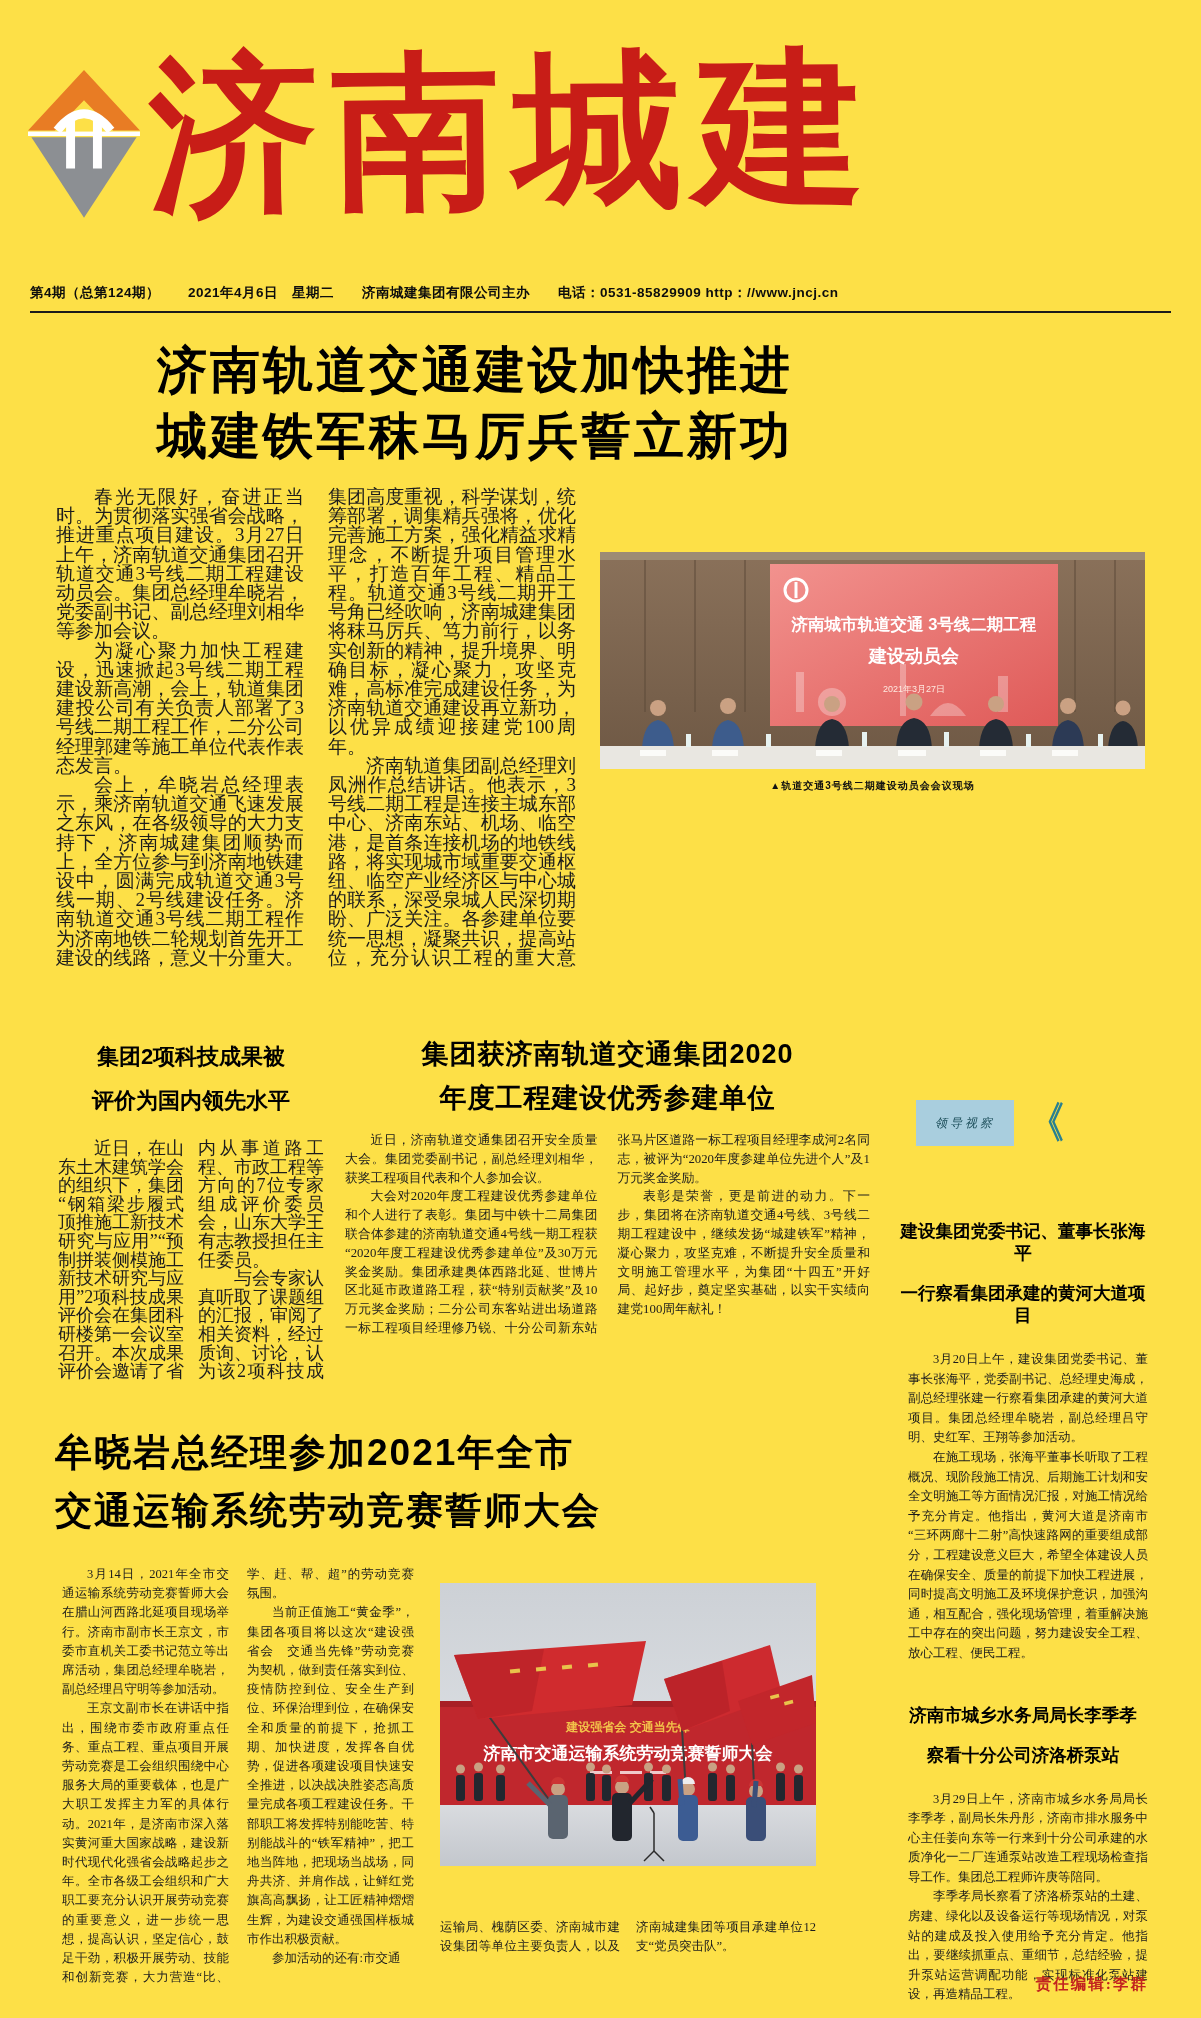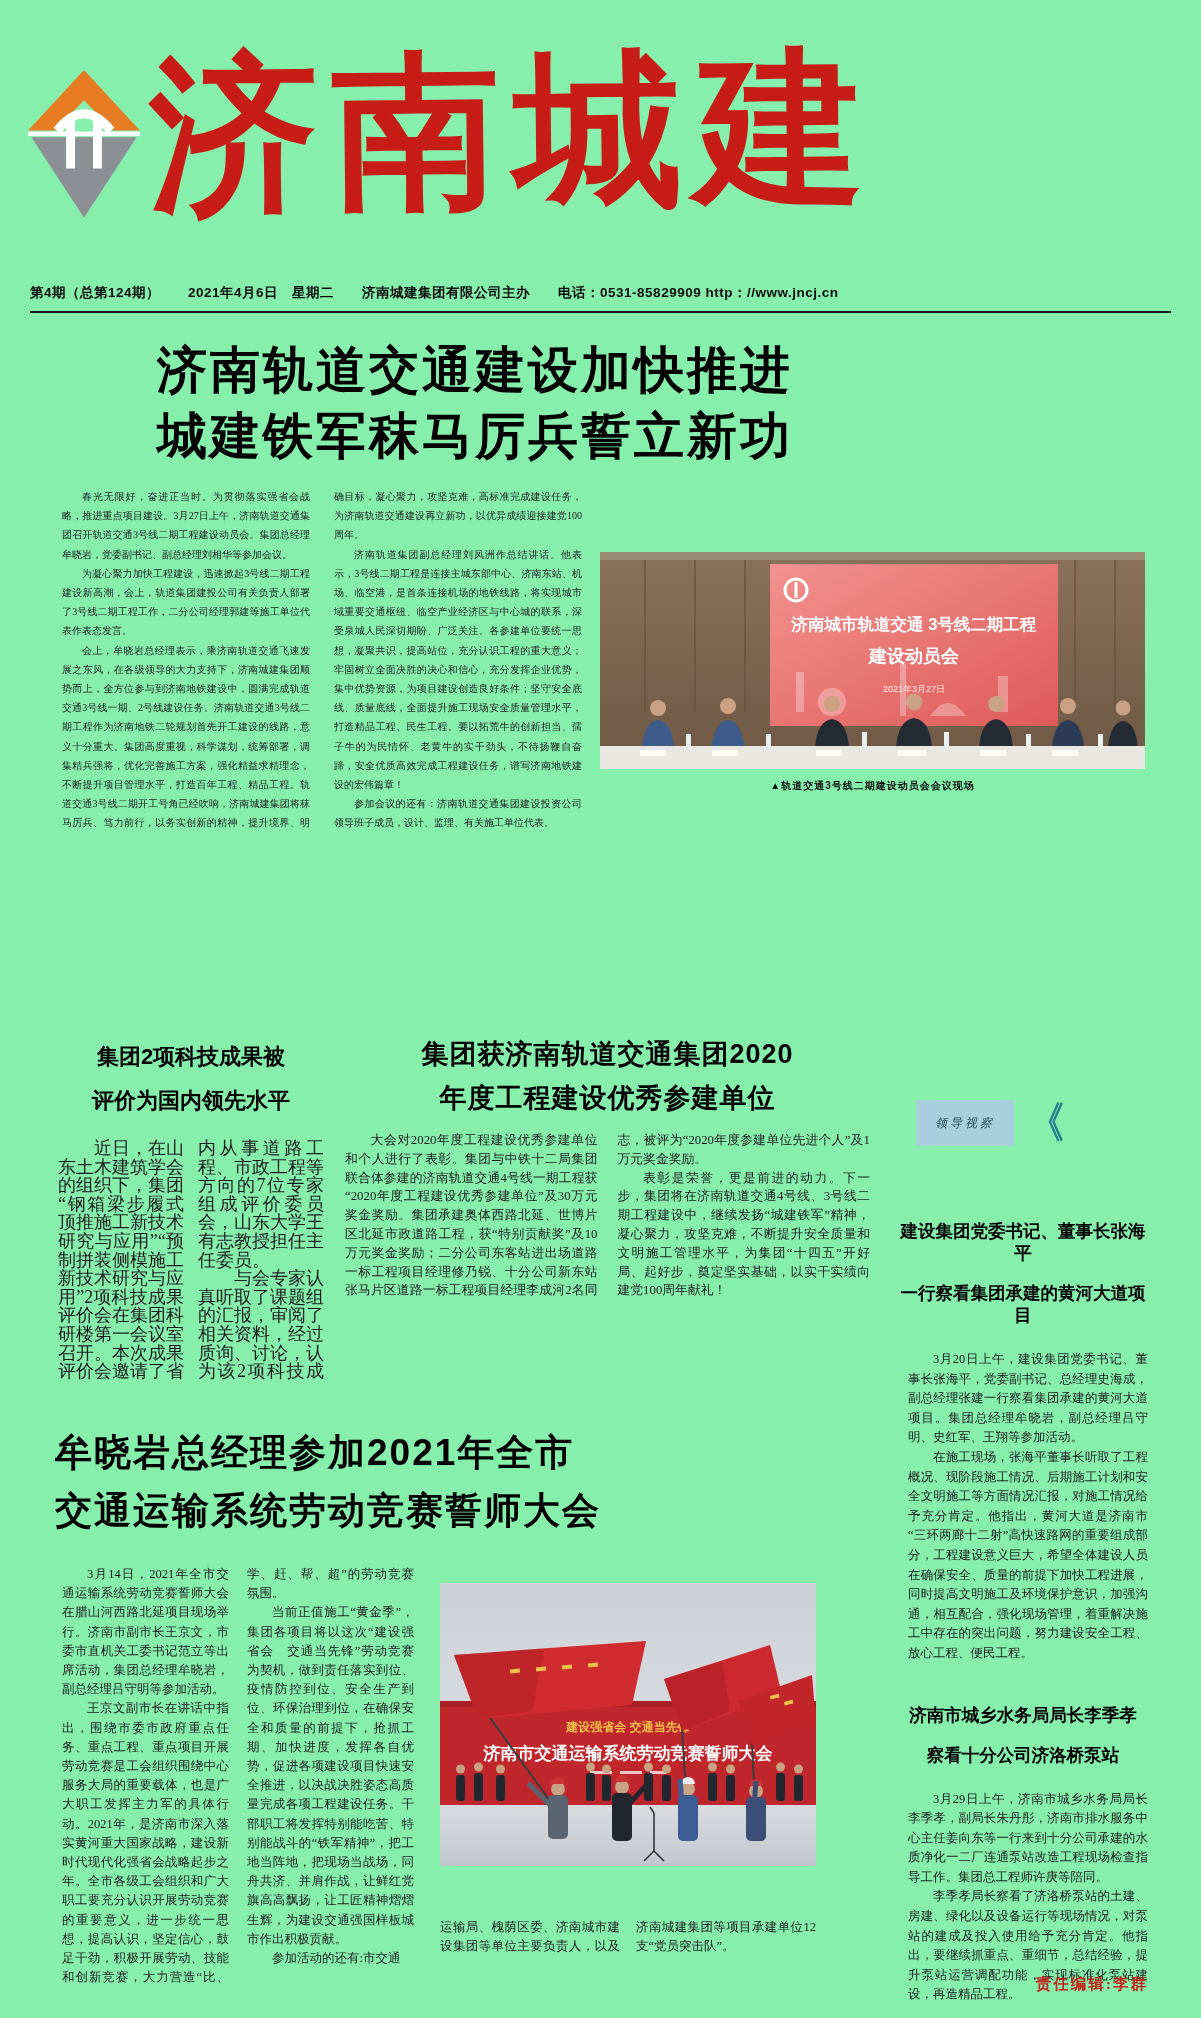--- a/index.html
+++ b/index.html
@@ -1,34 +1,34 @@
 <!DOCTYPE html>
 <html lang="zh"><head>
 <meta charset="utf-8">
 <style>
   html,body{margin:0;padding:0;background:#ffffff;}
   .sans{font-family:"Liberation Sans","DejaVu Sans",sans-serif;}
   .serif{font-family:"Liberation Serif","DejaVu Serif",serif;}
-  .page{position:relative;width:1201px;height:2018px;margin:0 auto;background:#86efac;overflow:hidden;color:#111;}
+  .page{position:relative;width:1201px;height:2018px;margin:0 auto;background:#fde047;overflow:hidden;color:#111;}
   
   .logo{position:absolute;left:28px;top:70px;width:112px;height:150px;}
   .paper-title{position:absolute;left:150px;top:12px;width:780px;height:250px;
     font-family:"Liberation Serif","DejaVu Serif",serif;font-weight:bold;
     font-size:168px;line-height:240px;color:#c81d17;letter-spacing:14px;white-space:nowrap;
     transform:rotate(-0.6deg);}
   .info-line{position:absolute;left:30px;top:284px;width:1140px;
     font-size:13.5px;font-weight:600;color:#0d0d0d;letter-spacing:0.5px;white-space:nowrap;}
   .header-rule{position:absolute;left:30px;top:311px;width:1141px;height:2px;background:#1b1b1b;}
   
   .lead-headline{position:absolute;left:55px;top:342px;width:840px;text-align:center;
     font-weight:900;color:#000;}
   .lead-headline .hl{font-size:50px;line-height:57px;letter-spacing:3px;}
   .lead-headline .hl+.hl{margin-top:9px;}
-  .lead-body{position:absolute;left:62px;top:487px;width:520px;height:494px;overflow:hidden;
-    column-count:2;column-gap:24px;font-size:10px;line-height:19.2px;text-align:justify;color:#1c1c1c;}
+  .lead-body{position:absolute;left:56px;top:487px;width:520px;height:494px;overflow:hidden;
+    column-count:2;column-gap:24px;font-size:19px;line-height:19.2px;text-align:justify;color:#1c1c1c;}
   .lead-body p,.bodytext p{margin:0;text-indent:2em;}
   .photo1{position:absolute;left:600px;top:552px;width:545px;height:217px;}
   .caption1{position:absolute;left:600px;top:779px;width:545px;text-align:center;
     font-size:10px;font-weight:700;color:#101010;letter-spacing:1px;}
   
   .art-title{ text-align:center;font-weight:800;color:#000;}
   .tech{position:absolute;left:58px;top:1042px;width:266px;}
   .tech .art-title{font-size:22px;line-height:30px;}
   .tech .art-title .tl+.tl{margin-top:14px;}
   .tech .bodytext{margin-top:23px;height:258px;overflow:hidden;column-count:2;column-gap:14px;
@@ -187,20 +187,21 @@
       <p>与会专家认真听取了课题组的汇报，审阅了相关资料，经过质询、讨论，认为该2项科技成果均具有创新性，在多项重点工程中均得到了应用，取得了良好的社会效益和经济效益，具有良好的推广应用前景。评价委员会一致认为，该2项成果均达到国内领先水平。</p>
     </div>
   </div>
 
   <div class="award">
     <div class="art-title">
       <div class="tl">集团获济南轨道交通集团2020</div>
       <div class="tl">年度工程建设优秀参建单位</div>
     </div>
     <div class="bodytext serif">
+      <p>近日，济南轨道交通集团召开安全质量大会。集团党委副书记，副总经理刘相华，获奖工程项目代表和个人参加会议。</p>
       <p>大会对2020年度工程建设优秀参建单位和个人进行了表彰。集团与中铁十二局集团联合体参建的济南轨道交通4号线一期工程获“2020年度工程建设优秀参建单位”及30万元奖金奖励。集团承建奥体西路北延、世博片区北延市政道路工程，获“特别贡献奖”及10万元奖金奖励；二分公司东客站进出场道路一标工程项目经理修乃锐、十分公司新东站张马片区道路一标工程项目经理李成河2名同志，被评为“2020年度参建单位先进个人”及1万元奖金奖励。</p>
       <p>表彰是荣誉，更是前进的动力。下一步，集团将在济南轨道交通4号线、3号线二期工程建设中，继续发扬“城建铁军”精神，凝心聚力，攻坚克难，不断提升安全质量和文明施工管理水平，为集团“十四五”开好局、起好步，奠定坚实基础，以实干实绩向建党100周年献礼！</p>
     </div>
   </div>
 
   <div class="leader">
     <div class="badge-row">
       <span class="badge">领导视察</span>
       <span class="chev">《</span>
     </div>

